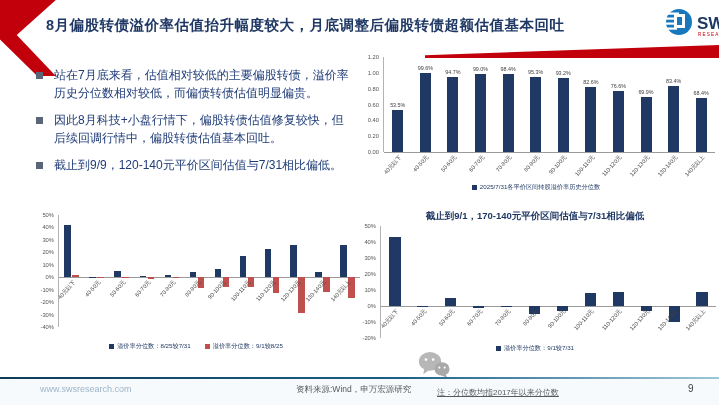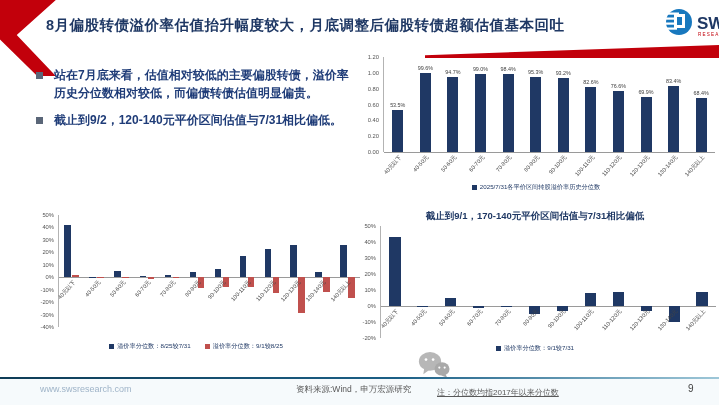--- a/index.html
+++ b/index.html
@@ -10,21 +10,21 @@
            clip-path:polygon(0 0,90% 0,27% 46%,90% 100%,60% 100%,0 52%);}
   .page-title{position:absolute;left:46px;top:16px;width:600px;font-size:14.5px;font-weight:bold;
               color:#1F3864;white-space:nowrap;letter-spacing:.5px;}
   .red-stripe{position:absolute;left:425px;top:45px;width:294px;height:13px;background:#C2000B;
               clip-path:polygon(0 78%,100% 0,100% 100%,0 100%);}
   .logo{position:absolute;right:6px;top:5px;width:98px;height:38px;}
   
   .bullets{position:absolute;left:36px;top:66px;width:318px;}
   .bullet{display:flex;gap:11px;margin-bottom:9px;}
   .bullet .sq{flex:none;width:7px;height:7px;background:#5a6678;margin-top:6px;}
-  .bullet .txt{font-size:12px;font-weight:bold;color:#1F3C78;line-height:1.5;}
+  .bullet .txt{font-size:12px;font-weight:normal;color:#1F3C78;line-height:1.5;}
   
   .chart{position:absolute;}
   .chart-title{text-align:center;font-weight:bold;color:#1F3864;font-size:9.5px;margin-bottom:3px;}
   .chart-body{display:flex;}
   .y-axis{position:relative;width:26px;flex:none;}
   .y-tick-label{position:absolute;right:4px;transform:translateY(-50%);font-size:5.8px;color:#555;white-space:nowrap;}
   .plot{position:relative;flex:1;border-left:1px solid #b3b3b3;}
   .zero-line{position:absolute;left:0;right:0;height:1px;background:#9a9a9a;}
   .bar{position:absolute;}
   .bar-label{position:absolute;font-size:5.4px;color:#404040;width:26px;text-align:center;white-space:nowrap;}
@@ -77,21 +77,25 @@
     <text x="35" y="31" font-size="4.6" letter-spacing="1.2" fill="#C2000B" font-family="Liberation Sans, sans-serif">RESEARCH</text>
   </svg>
 
   <div class="bullets">
     <div class="bullet">
       <span class="sq"></span>
       <span class="txt">站在7月底来看，估值相对较低的主要偏股转债，溢价率历史分位数相对较低，而偏债转债估值明显偏贵。</span>
     </div>
     <div class="bullet">
       <span class="sq"></span>
-      <span class="txt">截止到9/2，120-140元平价区间估值与7/31相比偏低。</span>
+      <span class="txt">因此8月科技+小盘行情下，偏股转债估值修复较快，但后续回调行情中，偏股转债估值基本回吐。</span>
+    </div>
+    <div class="bullet">
+      <span class="sq"></span>
+      <span class="txt">截止到9/9，120-140元平价区间估值与7/31相比偏低。</span>
     </div>
   </div>
 
   <div id="chart1" class="chart">
     <div class="chart-body">
       <div class="y-axis">
           <div class="y-tick-label" style="top: 0px;">1.20</div>
           <div class="y-tick-label" style="top: 15.8333px;">1.00</div>
           <div class="y-tick-label" style="top: 31.6667px;">0.80</div>
           <div class="y-tick-label" style="top: 47.5px;">0.60</div>

